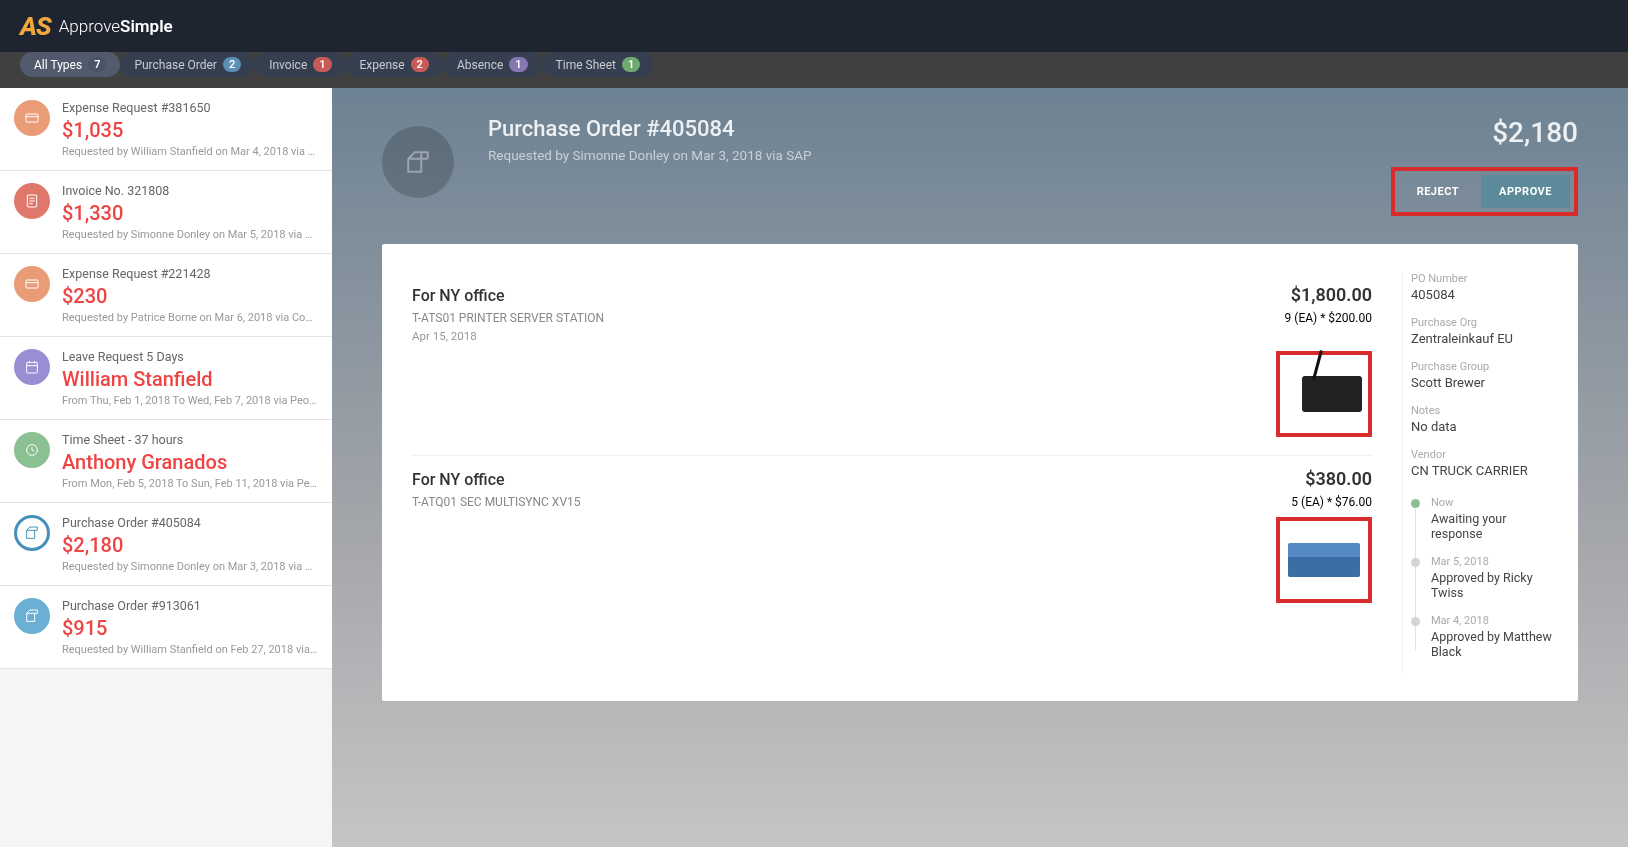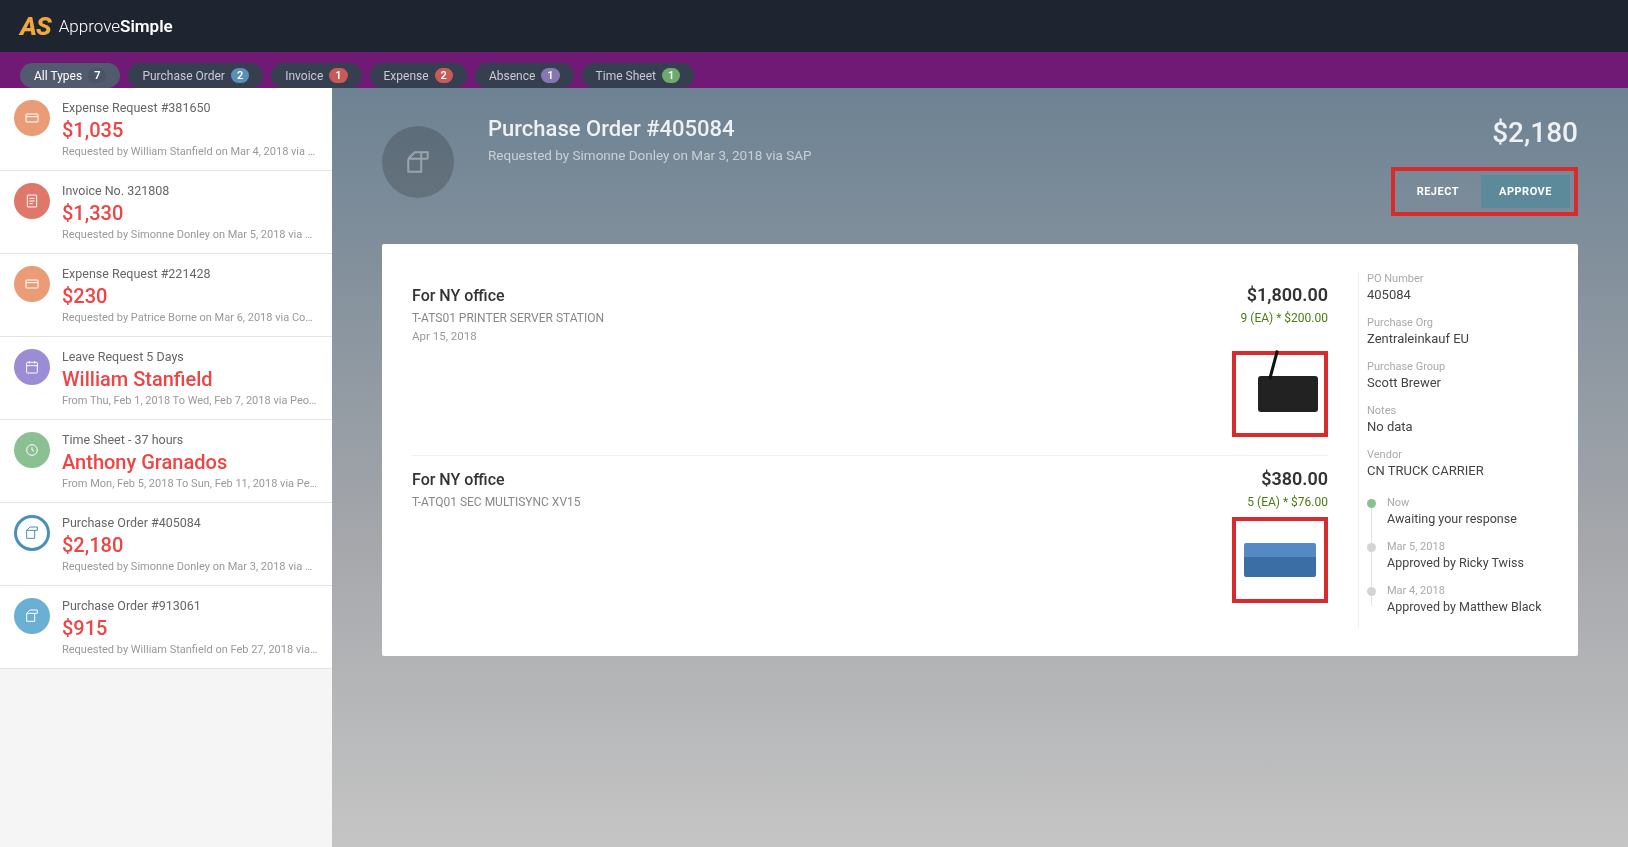--- a/index.html
+++ b/index.html
@@ -2,21 +2,21 @@
 <html><head>
 <meta charset="utf-8">
 <style>
 *{margin:0;padding:0;box-sizing:border-box;font-family:-apple-system,BlinkMacSystemFont,"Segoe UI",Roboto,sans-serif}
 body{background:#e8e8e8;width:1628px;height:847px;overflow:hidden}
 .topbar{height:52px;background:#1e2430;display:flex;align-items:center;padding:0 20px}
 .logo-wrap{display:flex;align-items:center;gap:8px}
 .logo-as{color:#f0a83e;font-size:26px;font-weight:800;font-style:italic;letter-spacing:-1px}
 .logo-text{color:#fff;font-size:17px;font-weight:300}
 .logo-text b{font-weight:600}
-.filterbar{height:36px;background:#701a75;display:flex;align-items:flex-end;padding:0 20px;gap:8px}
+.filterbar{height:36px;background:#404040;display:flex;align-items:flex-start;padding:0 20px;}
 .pill{background:#363f50;color:#c7cbd2;font-size:12px;border-radius:14px;padding:5px 14px;display:flex;align-items:center;gap:6px;cursor:pointer}
 .pill.active{background:#525a6d;color:#fff}
 .pill .count{background:#4a5466;color:#fff;border-radius:8px;padding:1px 6px;font-size:11px;font-weight:600}
 .pill .count.blue{background:#5b8fb3}
 .pill .count.red{background:#c85b58}
 .pill .count.purple{background:#8677b3}
 .pill .count.green{background:#6ea96e}
 .workspace{display:flex;height:calc(847px - 88px)}
 .sidebar{width:332px;background:#f5f5f5;overflow-y:auto}
 .item{background:#fff;border-bottom:1px solid #e4e4e4;padding:12px 14px;display:flex;gap:12px;cursor:pointer}
@@ -49,26 +49,26 @@
 .btn-approve{background:#5c8a9a;color:#fff}
 .detail-card{background:#fff;margin:28px 50px 20px;border-radius:2px;display:flex;padding:28px 0}
 .line-items{flex:1;padding:0 30px}
 .line-item{border-bottom:1px solid #f0f0f0;padding:12px 0 18px}
 .line-item:last-child{border-bottom:none}
 .li-head{display:flex;justify-content:space-between;align-items:baseline;margin-bottom:6px}
 .li-loc{font-size:16px;color:#333;font-weight:500}
 .li-price{font-size:18px;color:#333;font-weight:600}
 .li-row2{display:flex;justify-content:space-between;align-items:center}
 .li-desc{font-size:12px;color:#888}
-.li-qty{font-size:12px;color:#4d7c0f}
+.li-qty{font-size:12px;color:#000000}
 .li-date{font-size:11.5px;color:#999;margin-top:4px}
 .li-img-wrap{border:4px solid #d82c2c;margin-top:8px;display:inline-block;float:right;padding:6px;background:#fff}
 .li-img{width:76px;height:66px;display:flex;align-items:center;justify-content:center}
 .clear{clear:both}
-.side-info{width:220px;padding:0 22px 0 8px;border-left:1px solid #f0f0f0;font-size:12px}
+.side-info{width:176px;padding:0 22px 0 8px;border-left:1px solid #f0f0f0;font-size:12px}
 .si-label{color:#aaa;font-size:11px;margin-bottom:2px}
 .si-value{color:#444;font-size:13px;margin-bottom:14px}
 .timeline{margin-top:18px;position:relative}
 .timeline::before{content:"";position:absolute;left:4px;top:8px;bottom:8px;width:1px;background:#e2e2e2}
 .tl-item{position:relative;padding-left:20px;margin-bottom:14px}
 .tl-dot{position:absolute;left:0;top:3px;width:9px;height:9px;border-radius:50%;background:#d4d4d4}
 .tl-dot.active{background:#8bc093}
 .tl-date{font-size:11px;color:#aaa;margin-bottom:2px}
 .tl-text{font-size:12.5px;color:#444}
 .img-router{background:#222;width:60px;height:36px;position:relative;margin-left:16px;border-radius:3px}

